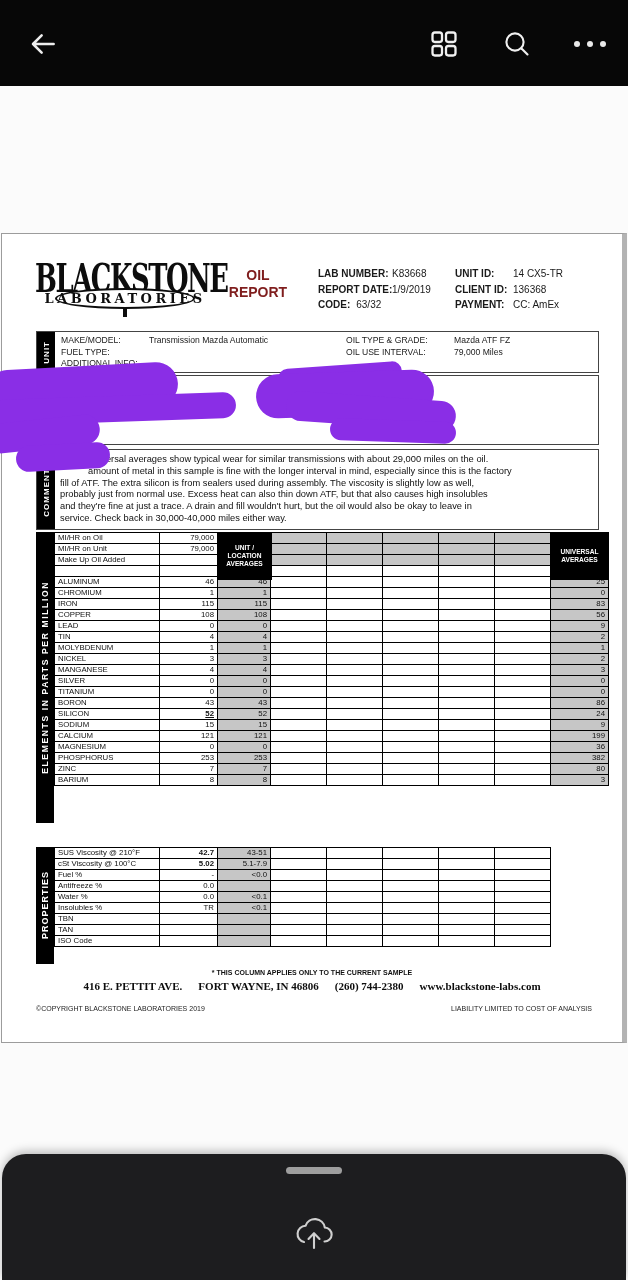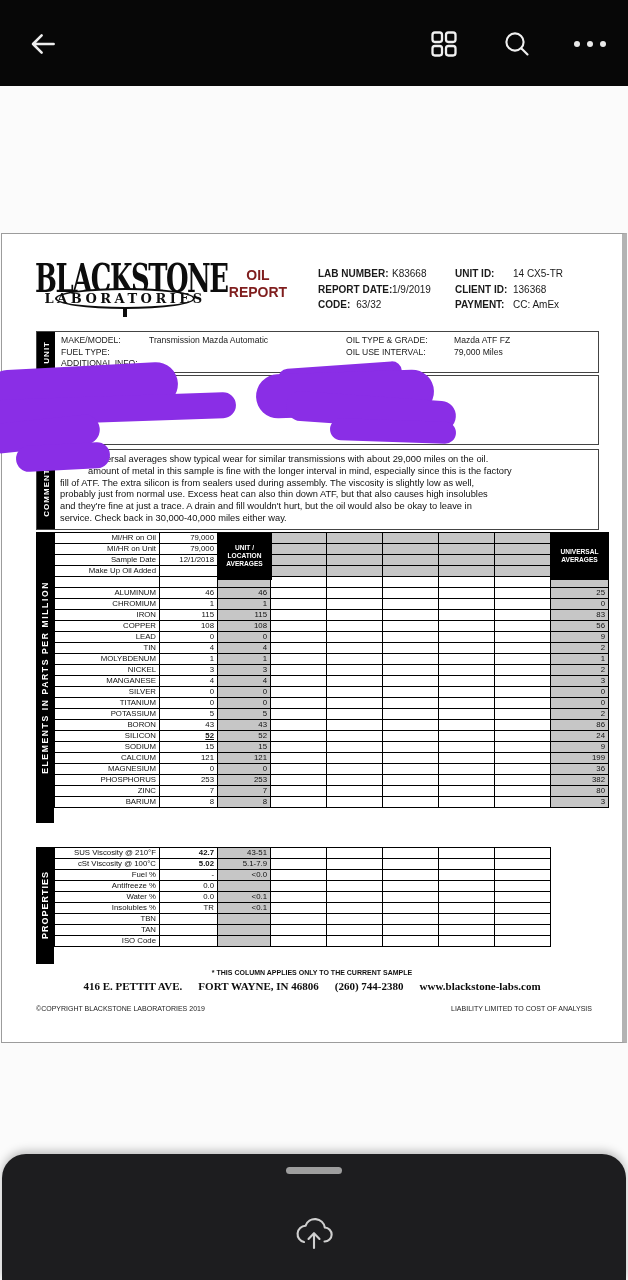--- a/index.html
+++ b/index.html
@@ -43,21 +43,21 @@
   .unit-grid b { font-weight:normal; display:inline-block; }
   .ul1 { width:88px; } .ul2 { width:108px; }
 
   .comments-text { position:absolute; left:23px; top:4px; right:6px; font-size:9.3px; line-height:11.8px; color:#111; }
   .cl1 { text-indent:34px; } .cl2 { text-indent:28px; }
 
   
   table.rpt { border-collapse:collapse; table-layout:fixed; }
   table.rpt td { border:1px solid #000; font-size:7.8px; height:11px; padding:0 3px;
                  line-height:1; overflow:hidden; white-space:nowrap; color:#111; }
-  td.name { text-align:right; }
+  td.name { text-align:left; }
   td.val  { text-align:right; }
   td.gray { background:#c6c6c6; }
   tbody.hdr td.mid { background:#c6c6c6; }
   td.b { font-weight:bold; }
   td.u { font-weight:bold; text-decoration:underline; }
 
   .blackbox { position:absolute; background:#000; color:#fff; display:flex; align-items:center;
               justify-content:center; text-align:center; font-weight:bold; font-size:6.6px;
               line-height:8px; padding:2px; }
   .vsb { position:absolute; text-align:center; font-size:7.6px; line-height:9.5px; color:#111; }
@@ -202,31 +202,20 @@
           <td class="val">79,000</td>
           <td class="gray"></td>
           <td class="mid"></td>
           <td class="mid"></td>
           <td class="mid"></td>
           <td class="mid"></td>
           <td class="mid"></td>
           <td class="gray"></td>
         </tr>
         <tr>
-          <td class="name">Sample Date</td>
-          <td class="val">12/1/2018</td>
-          <td class="gray"></td>
-          <td class="mid"></td>
-          <td class="mid"></td>
-          <td class="mid"></td>
-          <td class="mid"></td>
-          <td class="mid"></td>
-          <td class="gray"></td>
-        </tr>
-        <tr>
           <td class="name">Make Up Oil Added</td>
           <td class="val"></td>
           <td class="gray"></td>
           <td class="mid"></td>
           <td class="mid"></td>
           <td class="mid"></td>
           <td class="mid"></td>
           <td class="mid"></td>
           <td class="gray"></td>
         </tr>
@@ -357,31 +346,20 @@
         <tr>
           <td class="name">TITANIUM</td>
           <td class="val">0</td>
           <td class="gray val">0</td>
           <td class="mid"></td>
           <td class="mid"></td>
           <td class="mid"></td>
           <td class="mid"></td>
           <td class="mid"></td>
           <td class="gray val">0</td>
-        </tr>
-        <tr>
-          <td class="name">POTASSIUM</td>
-          <td class="val">5</td>
-          <td class="gray val">5</td>
-          <td class="mid"></td>
-          <td class="mid"></td>
-          <td class="mid"></td>
-          <td class="mid"></td>
-          <td class="mid"></td>
-          <td class="gray val">2</td>
         </tr>
         <tr>
           <td class="name">BORON</td>
           <td class="val">43</td>
           <td class="gray val">43</td>
           <td class="mid"></td>
           <td class="mid"></td>
           <td class="mid"></td>
           <td class="mid"></td>
           <td class="mid"></td>

